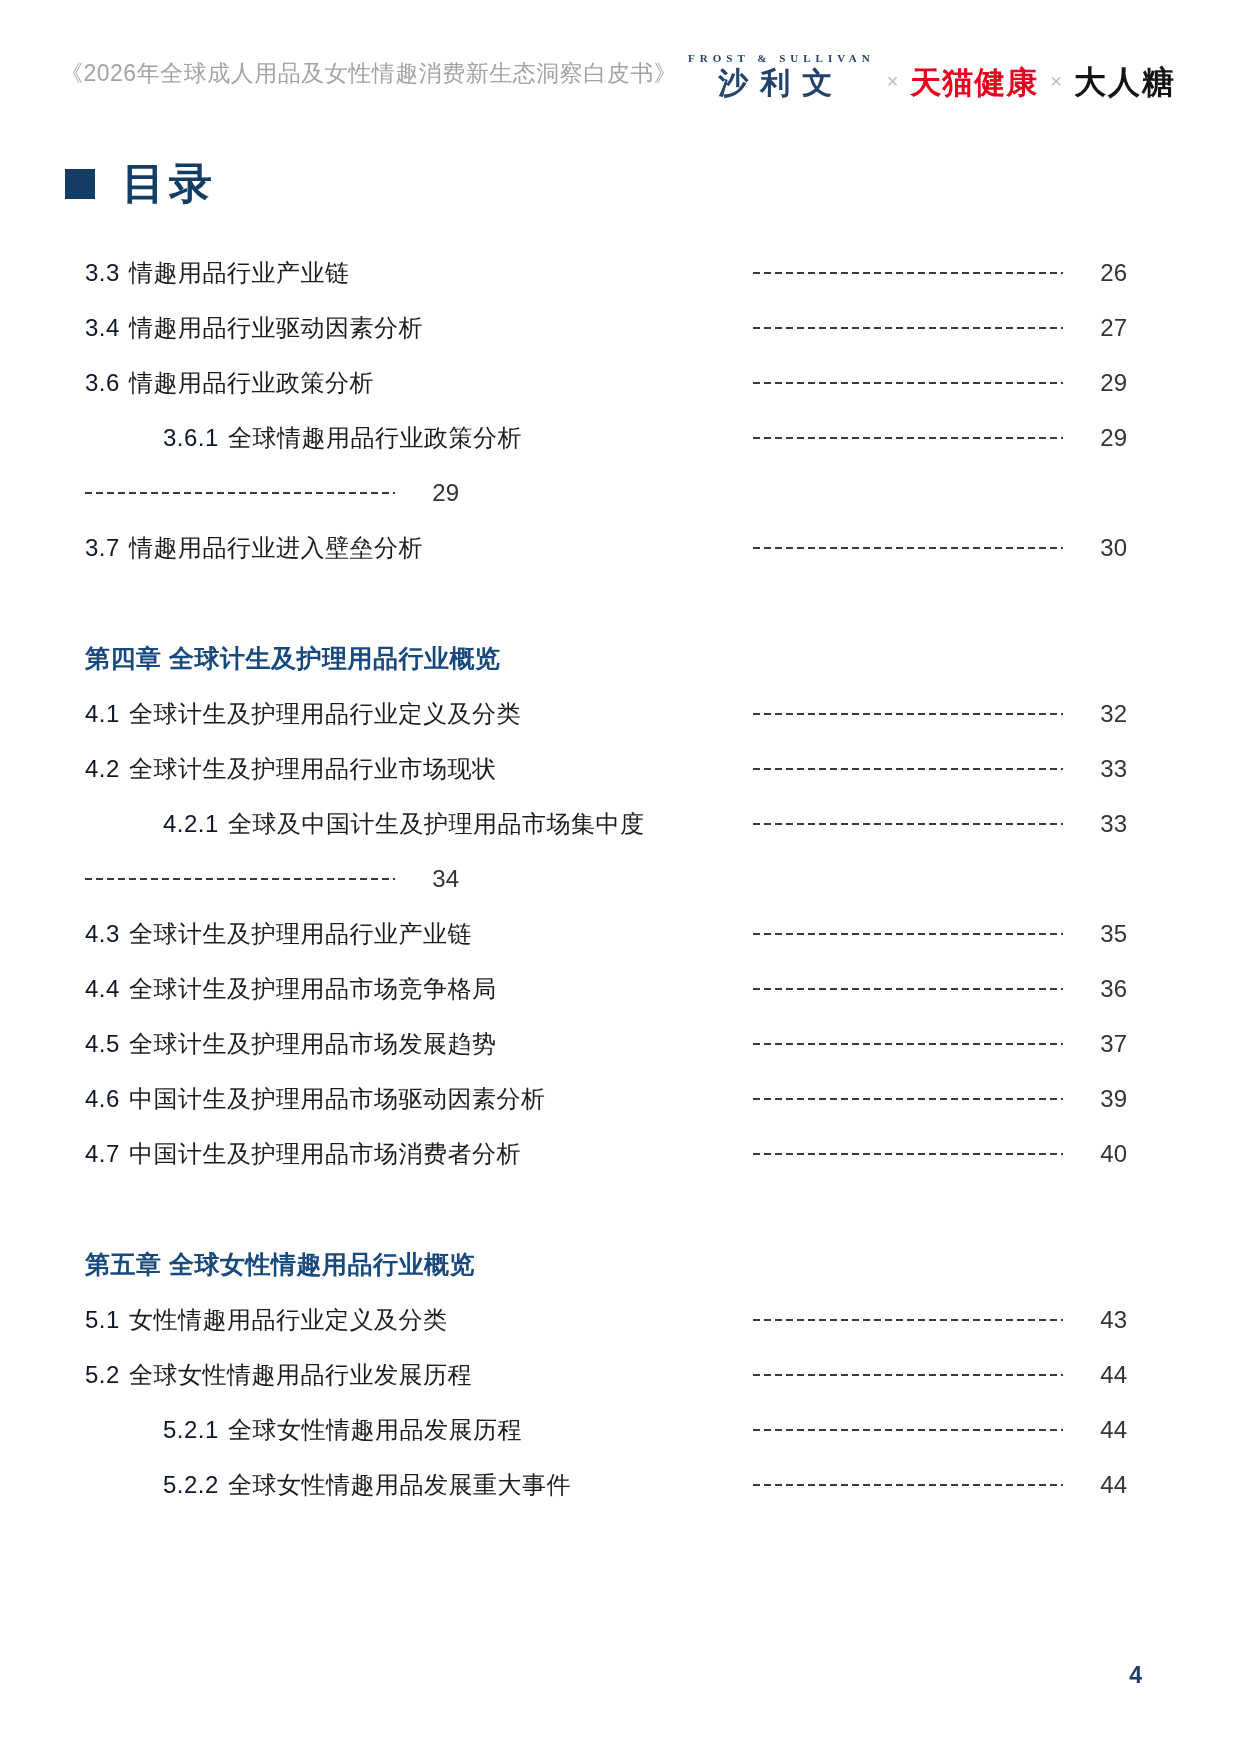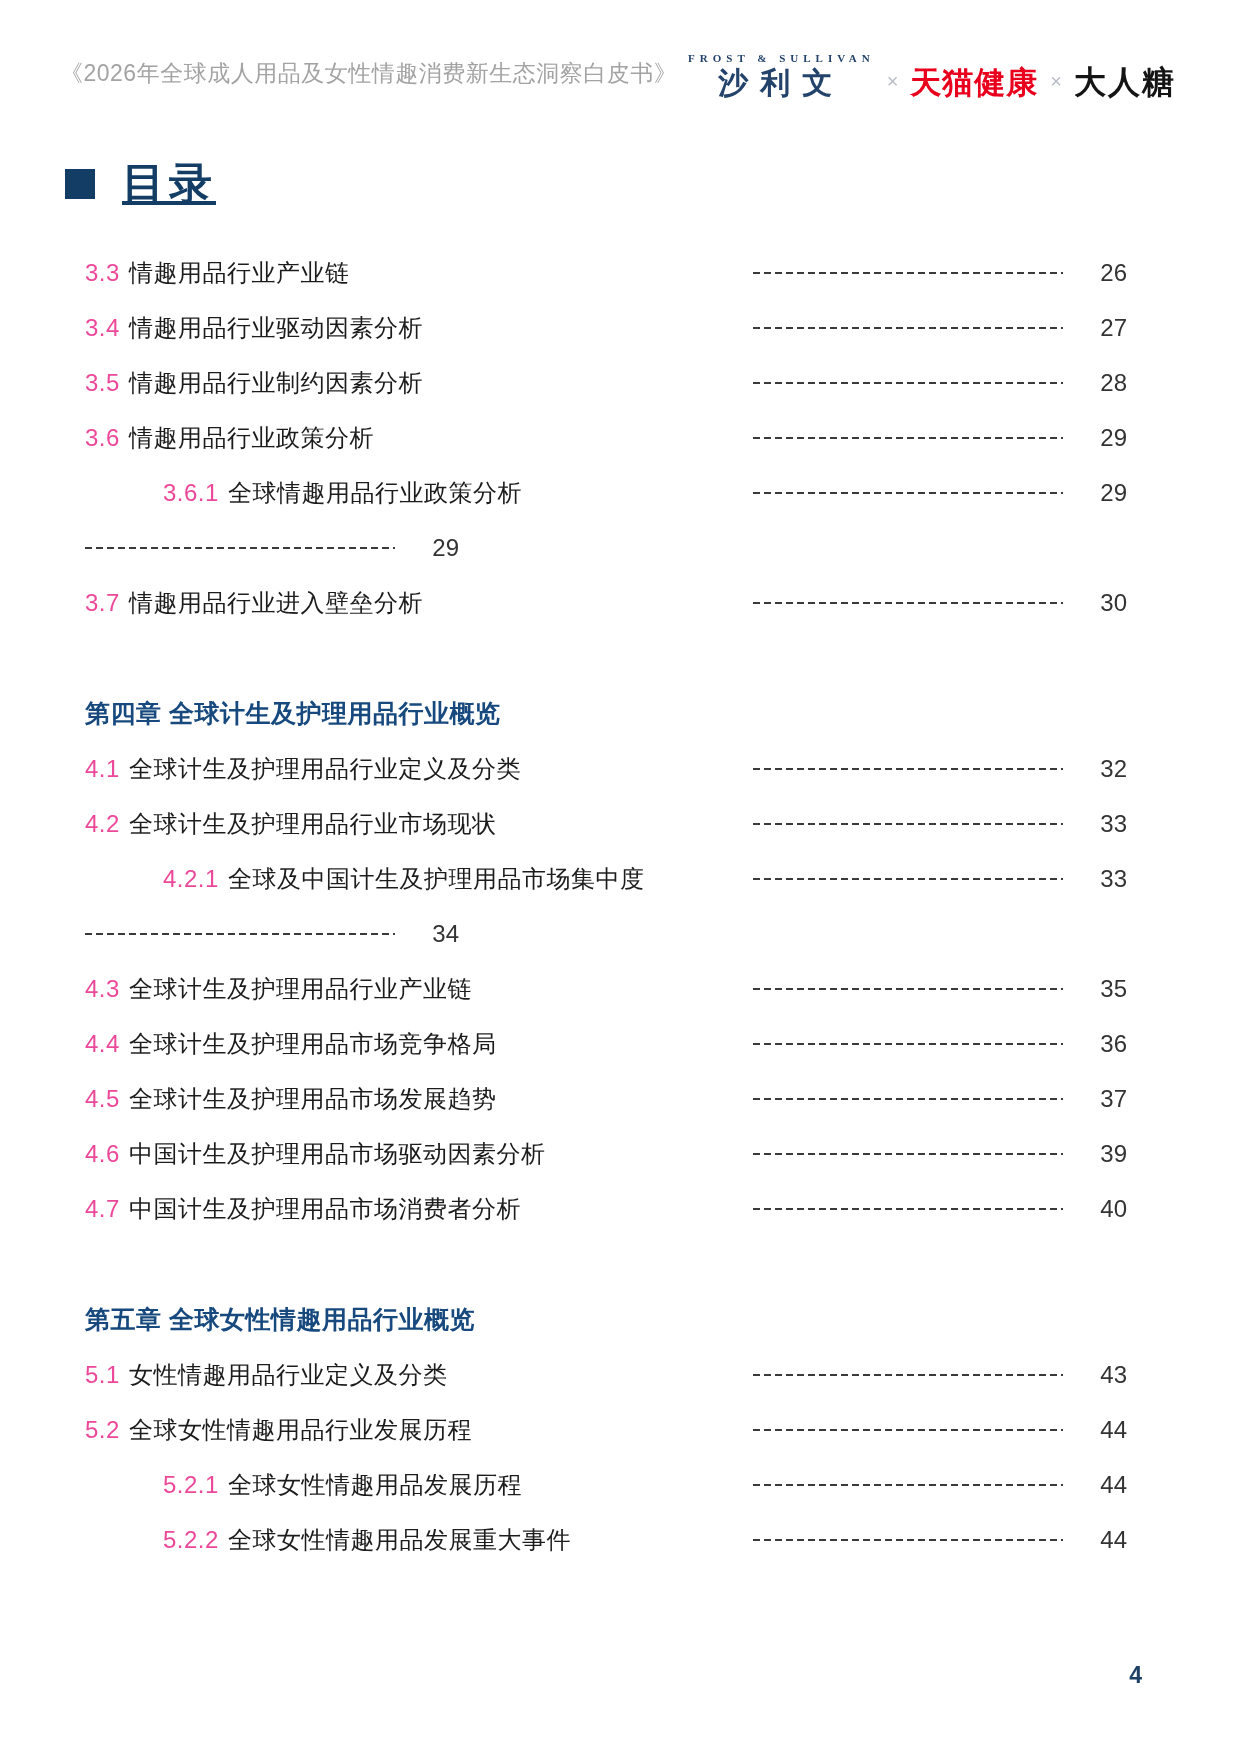--- a/index.html
+++ b/index.html
@@ -22,31 +22,31 @@
     font-family:"Liberation Serif",serif;font-size:11px;font-weight:700;
     letter-spacing:5px;color:#24436a;margin-bottom:4px;white-space:nowrap;margin-top:9px;
   }
   .fs-main{font-size:30px;font-weight:800;color:#24436a;letter-spacing:12px;white-space:nowrap;}
   .logo-sep{font-size:20px;color:#b9bdc6;padding-bottom:5px;font-weight:400;}
   .tmall-logo{font-size:31px;font-weight:800;color:#e8001d;line-height:1;letter-spacing:1px;white-space:nowrap;}
   .drt-logo{font-size:32px;font-weight:600;color:#141414;line-height:1;letter-spacing:2px;white-space:nowrap;}
   
   .toc-heading{margin:64px 0 0 65px;display:flex;align-items:center;}
   .bullet-square{width:30px;height:30px;background:#143d66;flex:none;}
-  .toc-heading-text{margin-left:27px;font-size:43px;font-weight:800;color:#143d66;letter-spacing:4px;line-height:1;text-decoration:underline;}
+  .toc-heading-text{margin-left:27px;font-size:43px;font-weight:800;color:#143d66;letter-spacing:4px;line-height:1;}
   
   .toc-list{margin-top:40px;padding-left:85px;}
   .row{display:flex;align-items:center;height:55px;}
   .row.chapter{margin-top:56px;}
   .chapter-title{font-size:25px;font-weight:800;color:#17497e;white-space:nowrap;letter-spacing:0.5px;}
   .entry-title{
     width:668px;flex:none;font-size:24px;color:#1c1c1c;white-space:nowrap;
     box-sizing:border-box;letter-spacing:0.5px;
   }
-  .entry-title .num{color:#ec4899;margin-right:9px;}
+  .entry-title .num{color:#0f172a;margin-right:9px;}
   .row.lvl2 .entry-title{padding-left:78px;}
   .leader{
     width:310px;flex:none;height:2px;
     background:repeating-linear-gradient(90deg,#3a3a3a 0 7px,transparent 7px 11px);
   }
   .pagenum{width:46px;flex:none;margin-left:18px;text-align:right;font-size:24px;color:#333333;}
   
   .footer-pagenum{
     position:absolute;right:92px;bottom:64px;
     font-size:23px;font-weight:600;color:#1e3f66;
@@ -84,27 +84,20 @@
   </div>
 
   <div class="row entry">
     <div class="entry-title">
       <span class="num">3.4</span><span class="txt">情趣用品行业驱动因素分析</span>
     </div>
     <div class="leader"></div>
     <div class="pagenum">27</div>
   </div>
 
-  <div class="row entry">
-    <div class="entry-title">
-      <span class="num">3.5</span><span class="txt">情趣用品行业制约因素分析</span>
-    </div>
-    <div class="leader"></div>
-    <div class="pagenum">28</div>
-  </div>
 
   <div class="row entry">
     <div class="entry-title">
       <span class="num">3.6</span><span class="txt">情趣用品行业政策分析</span>
     </div>
     <div class="leader"></div>
     <div class="pagenum">29</div>
   </div>
 
   <div class="row entry lvl2">

